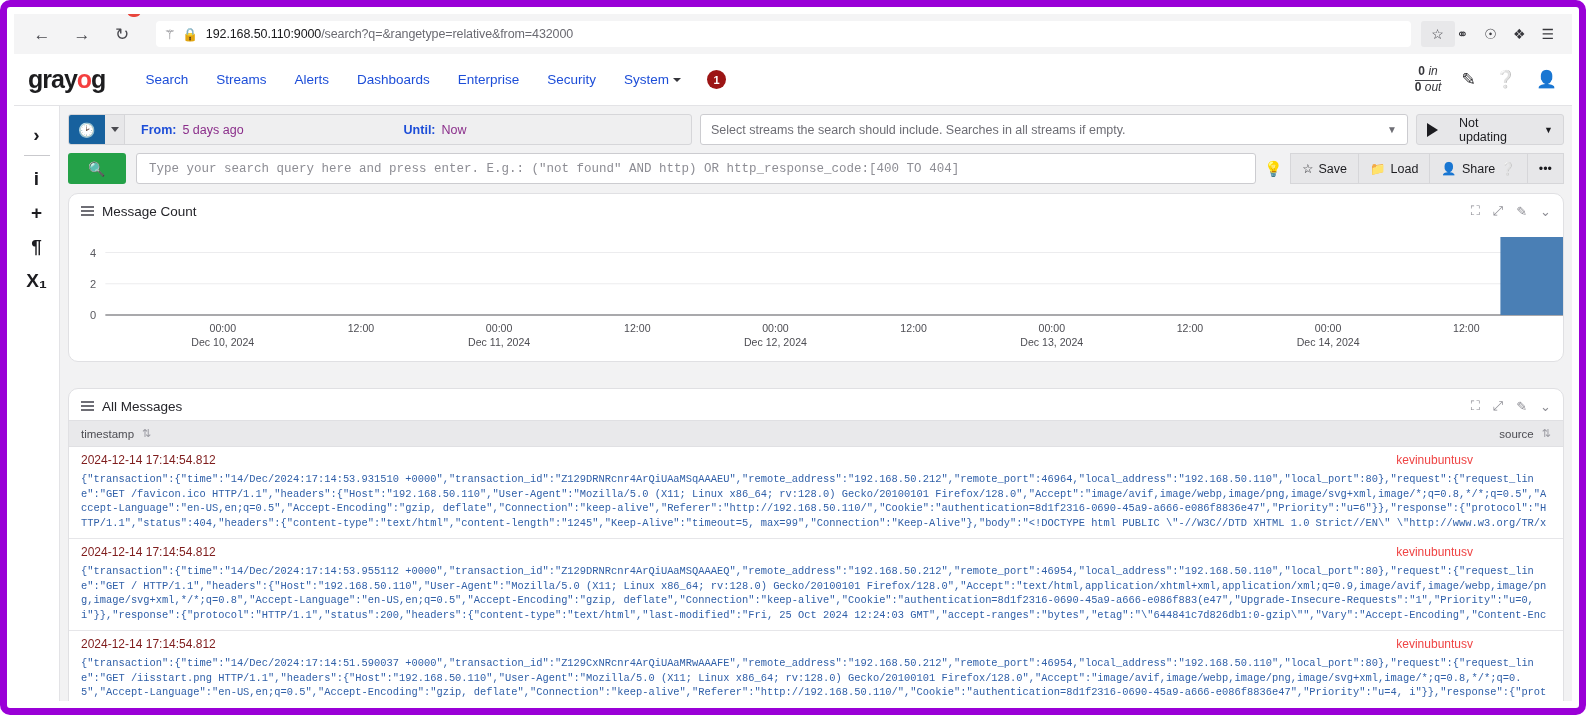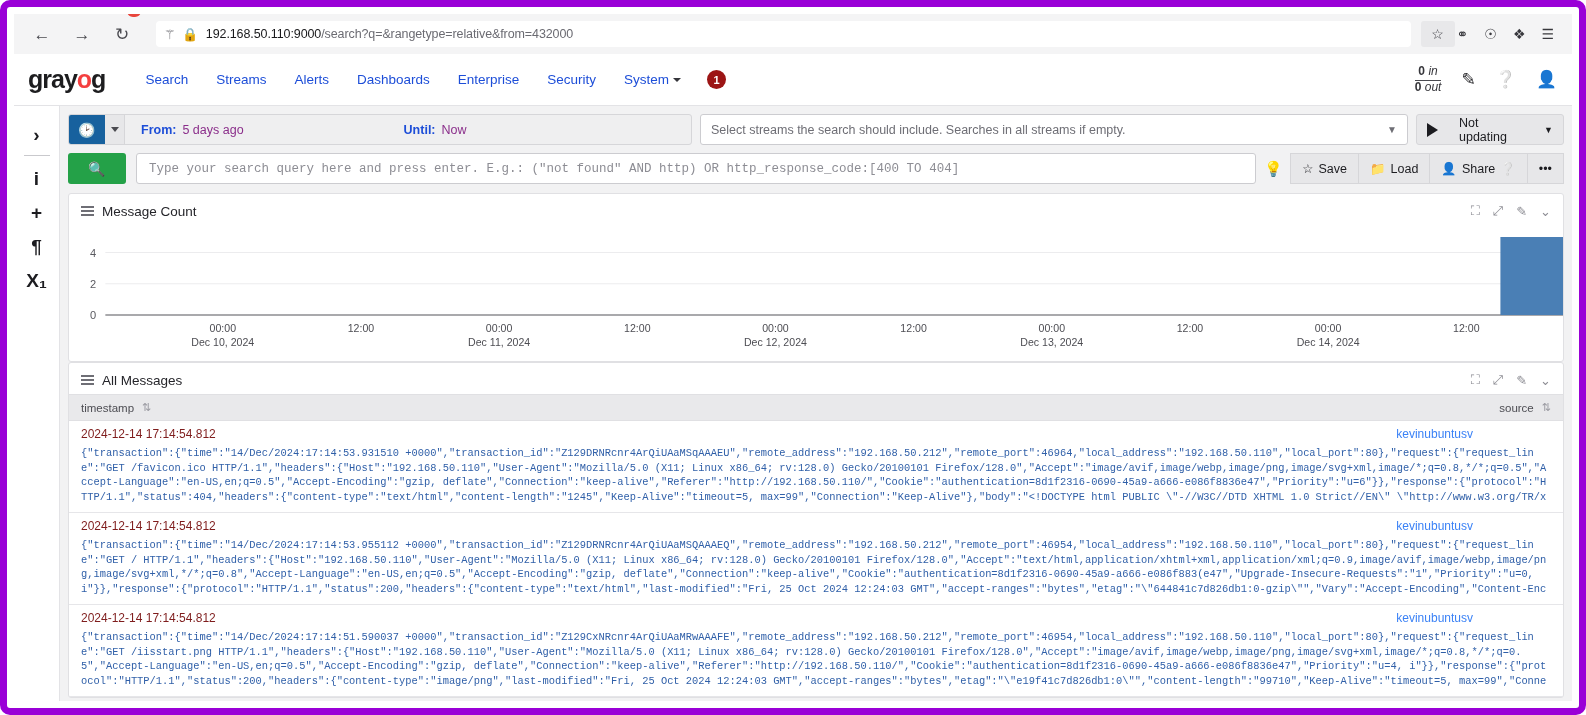--- a/index.html
+++ b/index.html
@@ -129,21 +129,21 @@
   }
   .q-bulb { width:34px; display:flex; align-items:center; justify-content:center; color:#8b2f8b; font-size:15px; }
   .q-actions { display:flex; align-items:center; gap:0; }
   .q-act {
     height:31px; display:flex; align-items:center; gap:5px; padding:0 11px;
     background:#e7e7e9; border:1px solid #d6d6d9; border-right:none; font-size:12.5px; color:#1c1c20;
   }
   .q-act:last-child { border-right:1px solid #d6d6d9; }
 
   
-  .card { background:#fff; border:1px solid #e0e0e3; border-radius:3px; margin-bottom:0; }
+  .card { background:#fff; border:1px solid #e0e0e3; border-radius:10px; margin-bottom:26px; }
   .card-head { display:flex; align-items:center; padding:9px 12px 6px 12px; }
   .card-title { font-size:13.5px; color:#25252a; display:flex; align-items:center; gap:8px; }
   .hamburger { display:inline-flex; flex-direction:column; gap:2.5px; }
   .hamburger span { display:block; width:13px; height:1.5px; background:#6e6e75; }
   .card-actions { margin-left:auto; display:flex; align-items:center; gap:13px; color:#8c8c93; font-size:13px; }
 
   
   .chart-wrap { position:relative; height:130px; margin:6px 0 0 0; }
   .chart-svg { display:block; width:100%; height:130px; }
 
@@ -151,21 +151,21 @@
   .msg-head {
     background:#e9e9eb; display:flex; align-items:center; font-size:11.5px; color:#4d4d53;
     padding:6px 12px; border-top:1px solid #e0e0e3; border-bottom:1px solid #e0e0e3;
   }
   .msg-head .sortico { margin-left:8px; font-size:11px; color:#9a9aa1; }
   .msg-head .src { margin-left:auto; display:flex; align-items:center; }
 
   .msg-row { border-bottom:1px solid #e6e6e9; padding:6px 12px 7px 12px; }
   .msg-row-top { display:flex; align-items:baseline; }
   .msg-ts { font-size:12px; font-weight:400; color:#7f1d1d; }
-  .msg-src { margin-left:auto; font-size:12px; color:#3b82f6; padding-right:78px; }
+  .msg-src { margin-left:auto; font-size:12px; color:#ef4444; padding-right:78px; }
   .msg-body {
     font-family:"Liberation Mono", monospace; font-size:10.4px; line-height:14.6px;
     color:#2f5fa8; margin-top:5px; word-break:break-all; white-space:pre-wrap;
     max-height:59px; overflow:hidden;
   }
 </style>
 </head>
 <body>
 
 <div class="screen-frame">

